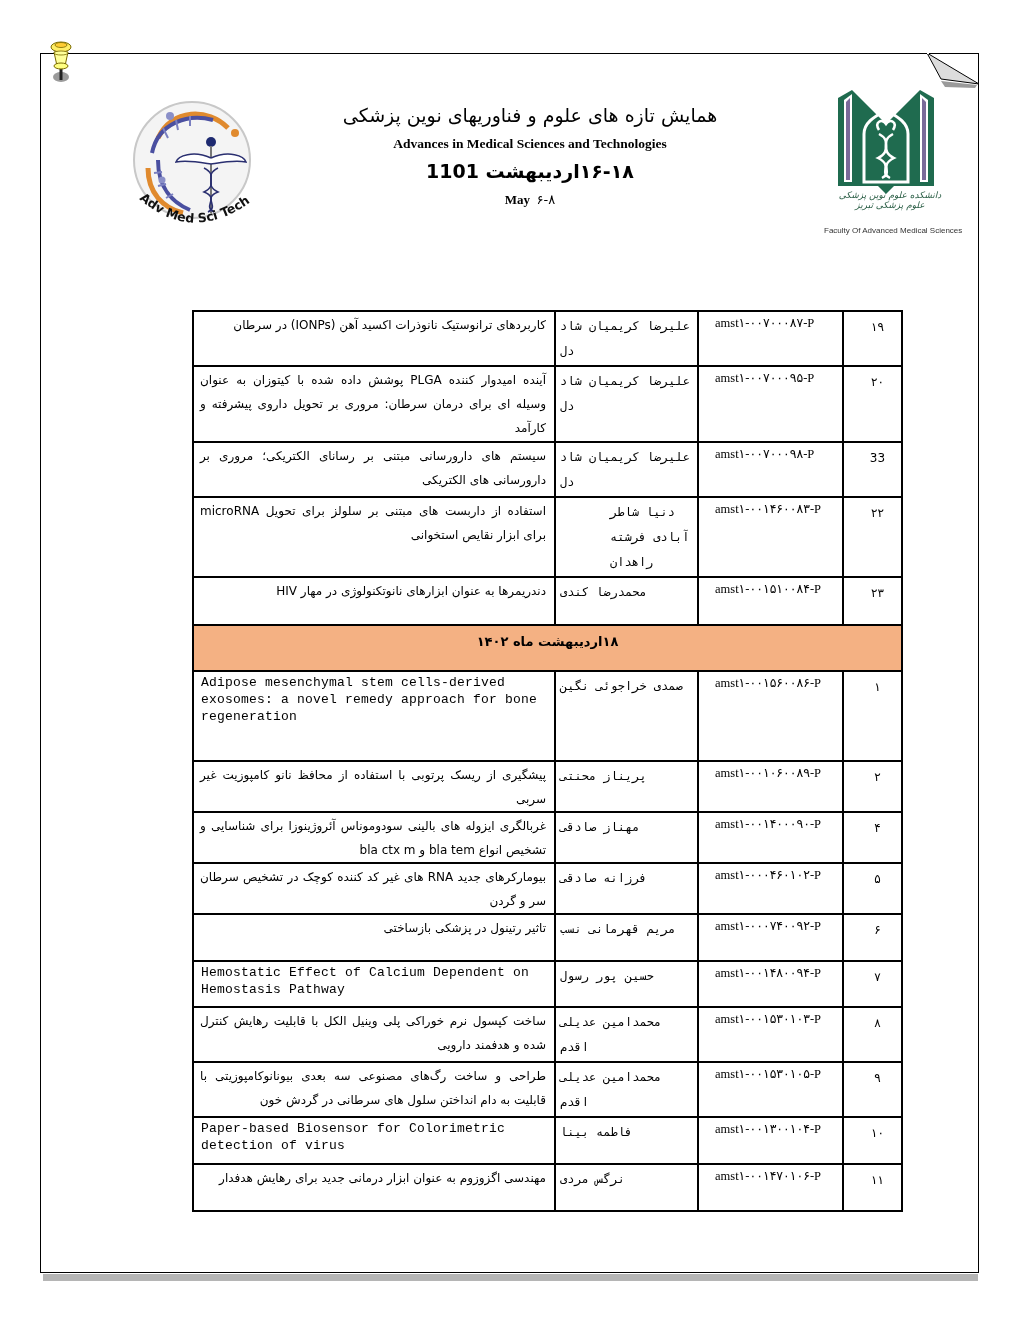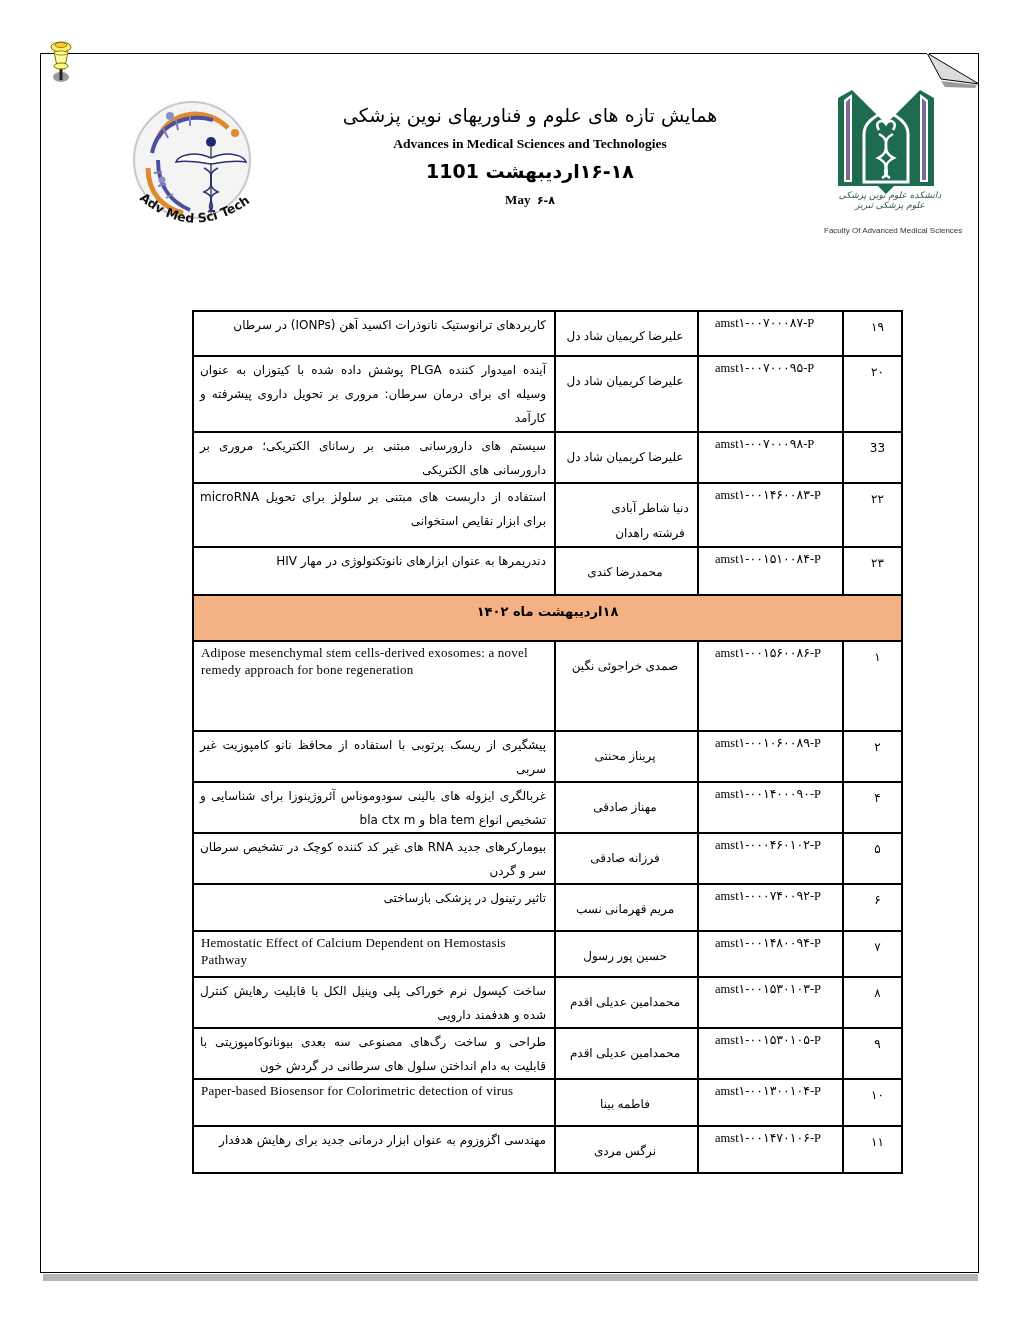--- a/index.html
+++ b/index.html
@@ -33,22 +33,22 @@
     border-collapse: collapse; table-layout: fixed; direction: ltr;
   }
   table.program td {
     border: 2px solid #000; vertical-align: top; padding: 0; box-sizing: border-box;
   }
   td.c-title { width: 362px; }
   td.c-author { width: 143px; }
   td.c-code { width: 145px; }
   td.c-num { width: 59px; }
   .cell-fa { direction: rtl; text-align: justify; font-family: "DejaVu Sans", sans-serif; font-size: 12px; line-height: 24px; padding: 1px 8px 0 6px; text-align-last: right; }
-  .cell-en { direction: ltr; text-align: left; font-family: Liberation Serif, serif; font-size: 13px; line-height: 17px; padding: 2px 6px 0 7px; letter-spacing: 0.2px; }
-  .cell-author { direction: rtl; text-align: center; font-family: Liberation Sans, sans-serif; font-size: 12px; line-height: 25px; padding: 12px 7px 0 4px; }
+  .cell-en { direction: ltr; text-align: left; font-family: Liberation Mono, monospace; font-size: 13px; line-height: 17px; padding: 2px 6px 0 7px; letter-spacing: 0.2px; }
+  .cell-author { direction: rtl; text-align: left; font-family: Liberation Mono, monospace; font-size: 12px; line-height: 25px; padding: 3px 7px 0 4px; }
   .cell-code { direction: ltr; text-align: left; font-family: "Liberation Serif", serif; font-size: 12.5px; line-height: 16px; padding: 3px 4px 0 16px; white-space: nowrap; }
   .cell-num { direction: rtl; text-align: center; font-family: "DejaVu Sans", sans-serif; font-size: 12px; line-height: 20px; padding: 5px 0 0 10px; }
   tr.section td { background: #f4b183; text-align: center; vertical-align: top; height: 46px; }
   .section-label { font-family: "DejaVu Sans", sans-serif; font-weight: bold; font-size: 13px; direction: rtl; padding-top: 8px; display: block; }
 </style>
 </head>
 <body>
 
 <div class="page-shadow"></div>
 <div class="page"></div>
@@ -99,21 +99,21 @@
     <text font-family="DejaVu Sans, sans-serif" font-weight="bold" font-size="12.5" fill="#111">
       <textPath href="#arcText" startOffset="4">Adv Med Sci Tech</textPath>
     </text>
   </svg>
 </div>
 
 <div class="header">
   <div class="title-fa">همایش تازه های علوم و فناوریهای نوین پزشکی</div>
   <div class="title-en">Advances in Medical Sciences and Technologies</div>
   <div class="date-fa">۱۶-۱۸اردیبهشت 1101</div>
-  <div class="date-en"><span>May</span>&nbsp;&nbsp;<span style="font-weight:bold;font-size:11px;font-family:'DejaVu Sans',sans-serif;">۶-۸</span></div>
+  <div class="date-en"><span>May</span>&nbsp;&nbsp;<span style="font-weight:normal;font-size:13px;font-family:'DejaVu Sans',sans-serif;">۶-۸</span></div>
 </div>
 
 <div class="logo-right">
   <svg width="140" height="110" viewBox="0 0 140 110">
     <path d="M28,4 L62,38 L96,4 L110,12 L110,100 L70,100 L62,108 L54,100 L14,100 L14,12 Z" fill="#1f6b4f"></path>
     <path d="M20,14 L28,8 L28,96 L20,96 Z" fill="#ffffff"></path>
     <path d="M104,14 L96,8 L96,96 L104,96 Z" fill="#ffffff"></path>
     <path d="M22,16 L26,12 L26,94 L22,94 Z" fill="#7a6a9a"></path>
     <path d="M102,16 L98,12 L98,94 L102,94 Z" fill="#7a6a9a"></path>
     <path d="M40,96 L40,48 C40,36 52,30 62,24 C72,30 84,36 84,48 L84,96 Z" fill="none" stroke="#ffffff" stroke-width="3"></path>

